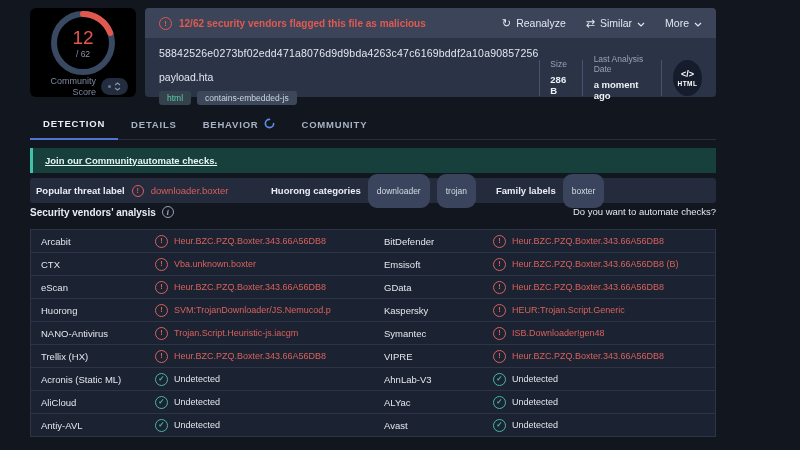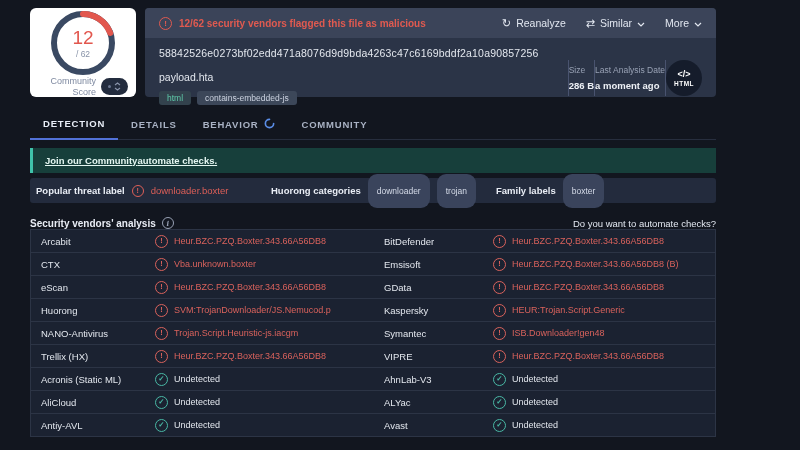--- a/index.html
+++ b/index.html
@@ -1,20 +1,20 @@
 <!DOCTYPE html>
 <html><head>
 <meta charset="utf-8">
 <style>
   html,body{margin:0;padding:0;background:#0e1119;}
   .page{position:relative;width:800px;height:450px;background:#12161f;overflow:hidden;
         font-family:"Liberation Sans",sans-serif;}
 
   
-  .score-card{position:absolute;left:30px;top:8px;width:106px;height:89px;background:#ffffff;border-radius:6px;}
+  .score-card{position:absolute;left:30px;top:8px;width:106px;height:89px;background:#000000;border-radius:6px;}
   .gauge{position:relative;width:64px;height:64px;margin:3px auto 0;}
   .gauge svg{position:absolute;inset:0;}
   .gauge-text{position:absolute;inset:0;display:flex;flex-direction:column;align-items:center;justify-content:center;}
   .gauge-num{color:#e2574e;font-size:19px;line-height:1;}
   .gauge-den{color:#8893a8;font-size:8.5px;margin-top:2px;}
   .score-footer{display:flex;align-items:center;justify-content:flex-end;gap:5px;padding:0 8px;margin-top:1px;}
   .score-label{color:#7e89a0;font-size:9px;line-height:1.2;text-align:right;width:52px;}
   .vote-pill{width:27px;height:17px;background:#232c3e;border-radius:9px;display:flex;align-items:center;justify-content:center;gap:3px;cursor:pointer;}
   .vote-dot{width:3px;height:3px;border-radius:50%;background:#6b7790;}
   .vote-chevrons{display:flex;flex-direction:column;gap:1px;}
@@ -27,21 +27,21 @@
   .actions{display:flex;align-items:center;gap:20px;color:#e2e7f0;font-size:10.5px;}
   .action{display:flex;align-items:center;gap:5px;background:none;border:none;color:inherit;font:inherit;cursor:pointer;padding:0;}
   .action .glyph{font-family:"DejaVu Sans",sans-serif;font-size:11px;line-height:1;}
   .chev{display:inline-block;}
   .header-body{display:flex;justify-content:space-between;padding:9px 14px 0;}
   .hash{color:#e3e7ee;font-size:10.5px;letter-spacing:.2px;}
   .fname{color:#e3e7ee;font-size:10.5px;margin-top:12px;}
   .tags{margin-top:8px;display:flex;gap:6px;}
   .tag{background:#3c4759;color:#ccd3e0;font-size:8.5px;padding:2px 8px;border-radius:3px;cursor:pointer;}
   .tag-type{background:#33424d;color:#5fcbaa;}
-  .meta{display:flex;align-items:center;margin-top:3px;}
+  .meta{display:flex;align-items:center;gap:11px;margin-top:3px;}
   .vdiv{width:1px;height:36px;background:#49536f;}
   .meta-label{color:#99a2b5;font-size:8.5px;}
   .meta-value{color:#eef1f6;font-size:9.5px;font-weight:bold;margin-top:5px;}
   .ftype{width:36px;height:36px;border-radius:50%;background:#151c2b;display:flex;flex-direction:column;align-items:center;justify-content:center;color:#fff;}
   .ft-glyph{font-size:9px;font-weight:bold;}
   .ft-label{font-size:6.5px;font-weight:bold;letter-spacing:.5px;margin-top:1px;}
 
   
   .tabs{position:absolute;left:30px;top:109px;width:686px;height:31px;display:flex;border-bottom:1px solid #272e3e;box-sizing:border-box;}
   .tab{display:flex;align-items:center;gap:6px;padding:0 13px;font-size:9.5px;font-weight:bold;letter-spacing:.8px;color:#a9b2c4;cursor:pointer;}
@@ -55,21 +55,21 @@
   
   .threat-bar{position:absolute;left:30px;top:178px;width:686px;height:25px;background:#232b3d;border-radius:3px;}
   .tgroup{position:absolute;top:0;height:100%;display:flex;align-items:center;gap:7px;}
   .tg1{left:6px;} .tg2{left:241px;} .tg3{left:466px;}
   .tlabel{font-size:9.5px;font-weight:bold;color:#e9edf5;}
   .warn-sm{width:10px;height:10px;border:1px solid #dd5f58;border-radius:50%;color:#dd5f58;font-size:7px;display:flex;align-items:center;justify-content:center;font-weight:bold;}
   .tvalue{font-size:9.5px;color:#dd5f58;cursor:pointer;}
   .pill{background:#3a445c;color:#d5dbe8;font-size:8.5px;padding:12px 9px;border-radius:9px;cursor:pointer;}
 
   
-  .vendors-head{position:absolute;left:30px;top:206px;width:686px;height:23px;display:flex;align-items:flex-end;justify-content:space-between;}
+  .vendors-head{position:absolute;left:30px;top:206px;width:686px;height:23px;display:flex;align-items:flex-start;justify-content:space-between;}
   .vh-title{font-size:10px;font-weight:bold;color:#e9edf5;display:flex;gap:6px;align-items:center;}
   .info-icon{width:10px;height:10px;border:1px solid #98a1b4;border-radius:50%;color:#98a1b4;font-size:7px;display:flex;align-items:center;justify-content:center;font-style:italic;font-family:"DejaVu Serif",serif;}
   .vh-q{font-size:9.5px;color:#e2e7f0;cursor:pointer;}
 
   
   .vtable{position:absolute;left:30px;top:229px;width:686px;}
   .t-row{display:grid;grid-template-columns:124px 219px 119px 224px;height:24px;background:#1b2231;
          border:1px solid #2c3445;margin-top:-1px;align-items:center;box-sizing:border-box;}
   .t-row:first-child{margin-top:0;}
   .cell-vendor{padding-left:10px;font-size:9.5px;color:#e3e7ee;}

